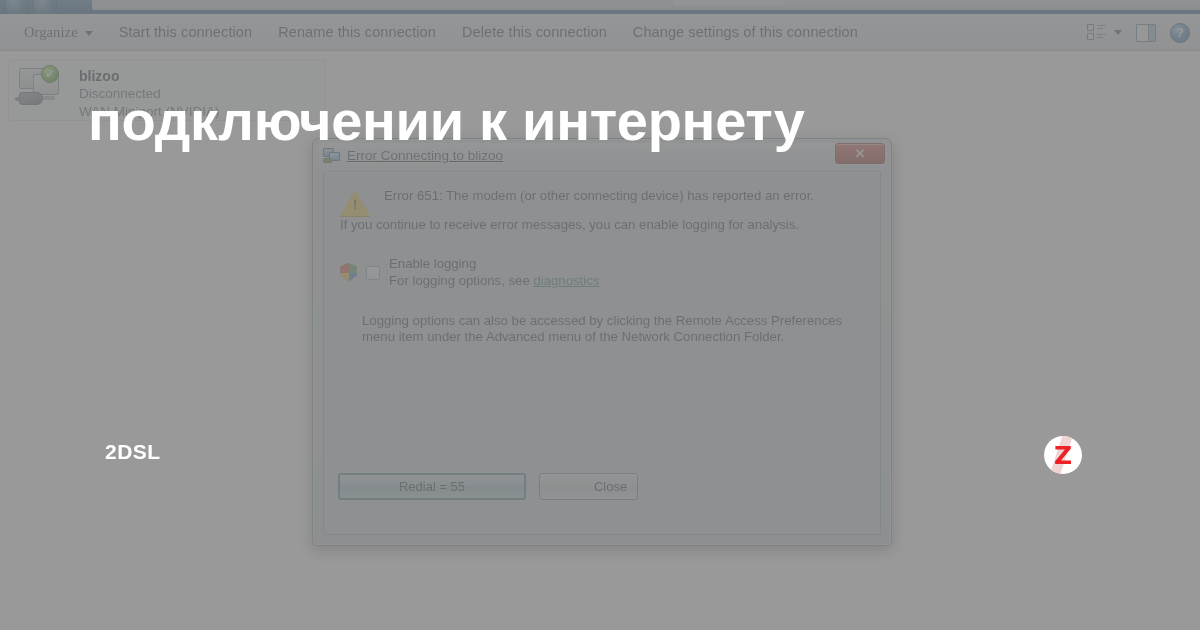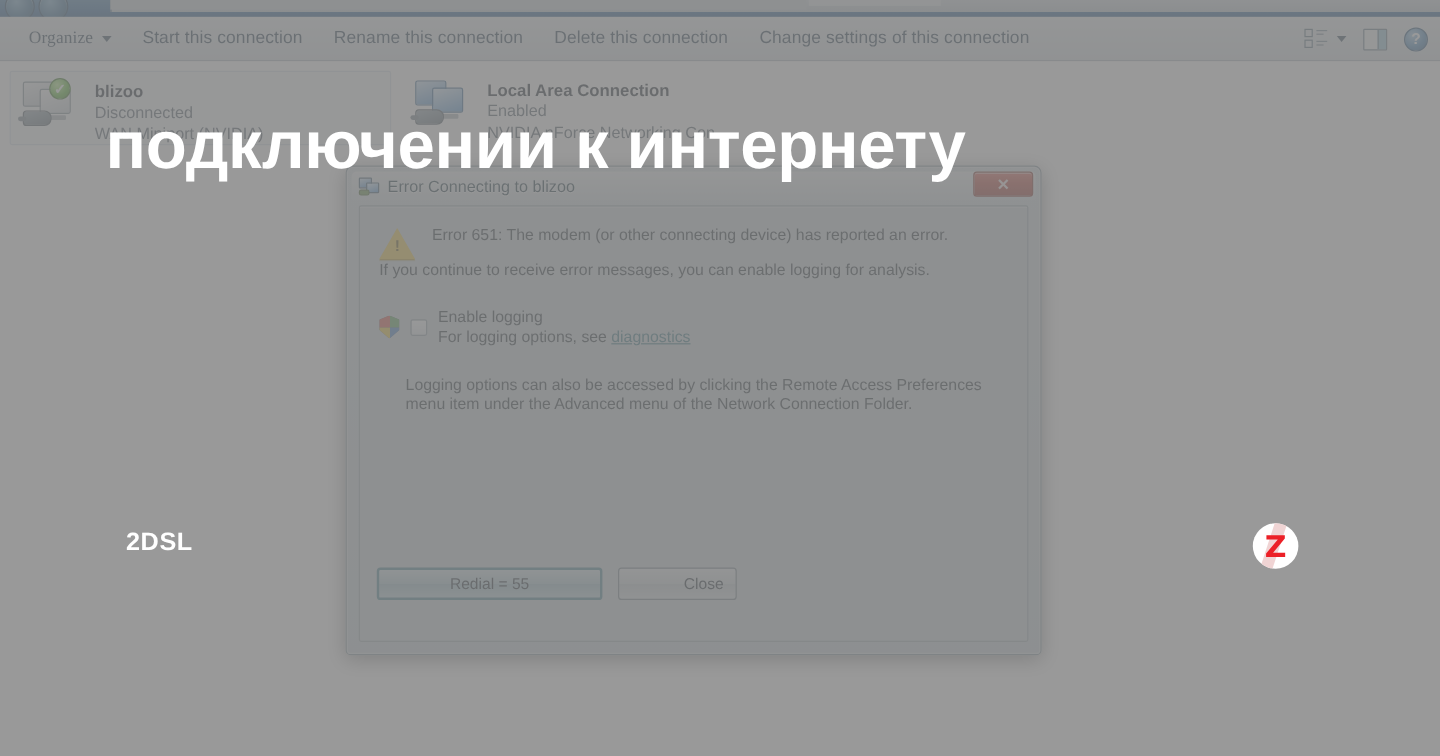--- a/index.html
+++ b/index.html
@@ -155,27 +155,28 @@
     color: #fff; font-size: 12px; line-height: 16px; text-align: center; font-weight: bold;
   }
   .conn-text { padding-top: 1px; min-width: 0; }
   .conn-name { font-size: 14px; color: #17222b; font-weight: 600; line-height: 18px; }
   .conn-state { font-size: 13.5px; color: #4c5b66; line-height: 18px; }
   .conn-dev { font-size: 13.5px; color: #4c5b66; line-height: 18px; white-space: nowrap; overflow: hidden; }
 
   
   #error-dialog {
     position: absolute;
-    left: 288px; top: 138px;
+    left: 312px; top: 138px;
     width: 580px; height: 408px;
     background: linear-gradient(180deg, #cfd9de 0%, #c2ced4 100%);
     border: 1px solid #7c9099;
     border-radius: 6px 6px 4px 4px;
     box-shadow: 0 4px 16px rgba(0,0,0,.45), 0 0 0 1px rgba(255,255,255,.35) inset;
     padding: 4px;
+    text-decoration: underline;
   }
   .dlg-titlebar {
     height: 24px;
     display: flex; align-items: center;
     padding: 0 2px 0 6px;
     position: relative;
     background: linear-gradient(180deg, rgba(255,255,255,.55), rgba(255,255,255,0));
     border-radius: 4px 4px 0 0;
   }
   .dlg-ticon { position: relative; width: 18px; height: 15px; margin-right: 6px; flex:0 0 18px;}
@@ -379,33 +380,20 @@
         <div class="plug"></div>
         <div class="badge-ok">✓</div>
       </div>
       <div class="conn-text">
         <div class="conn-name">blizoo</div>
         <div class="conn-state">Disconnected</div>
         <div class="conn-dev">WAN Miniport (NVIDIA)</div>
       </div>
     </div>
 
-    <div class="conn-tile" id="tile-lan">
-      <div class="conn-icon lan">
-        <div class="pc-back"></div>
-        <div class="pc-front"></div>
-        <div class="pc-stand"></div>
-        <div class="plug"></div>
-      </div>
-      <div class="conn-text">
-        <div class="conn-name">Local Area Connection</div>
-        <div class="conn-state">Enabled</div>
-        <div class="conn-dev">NVIDIA nForce Networking Con...</div>
-      </div>
-    </div>
 
   </div>
 
   <div id="error-dialog">
 
     <div class="dlg-titlebar">
       <div class="dlg-ticon">
         <div class="a"></div>
           <div class="b"></div>
           <div class="c"></div>

